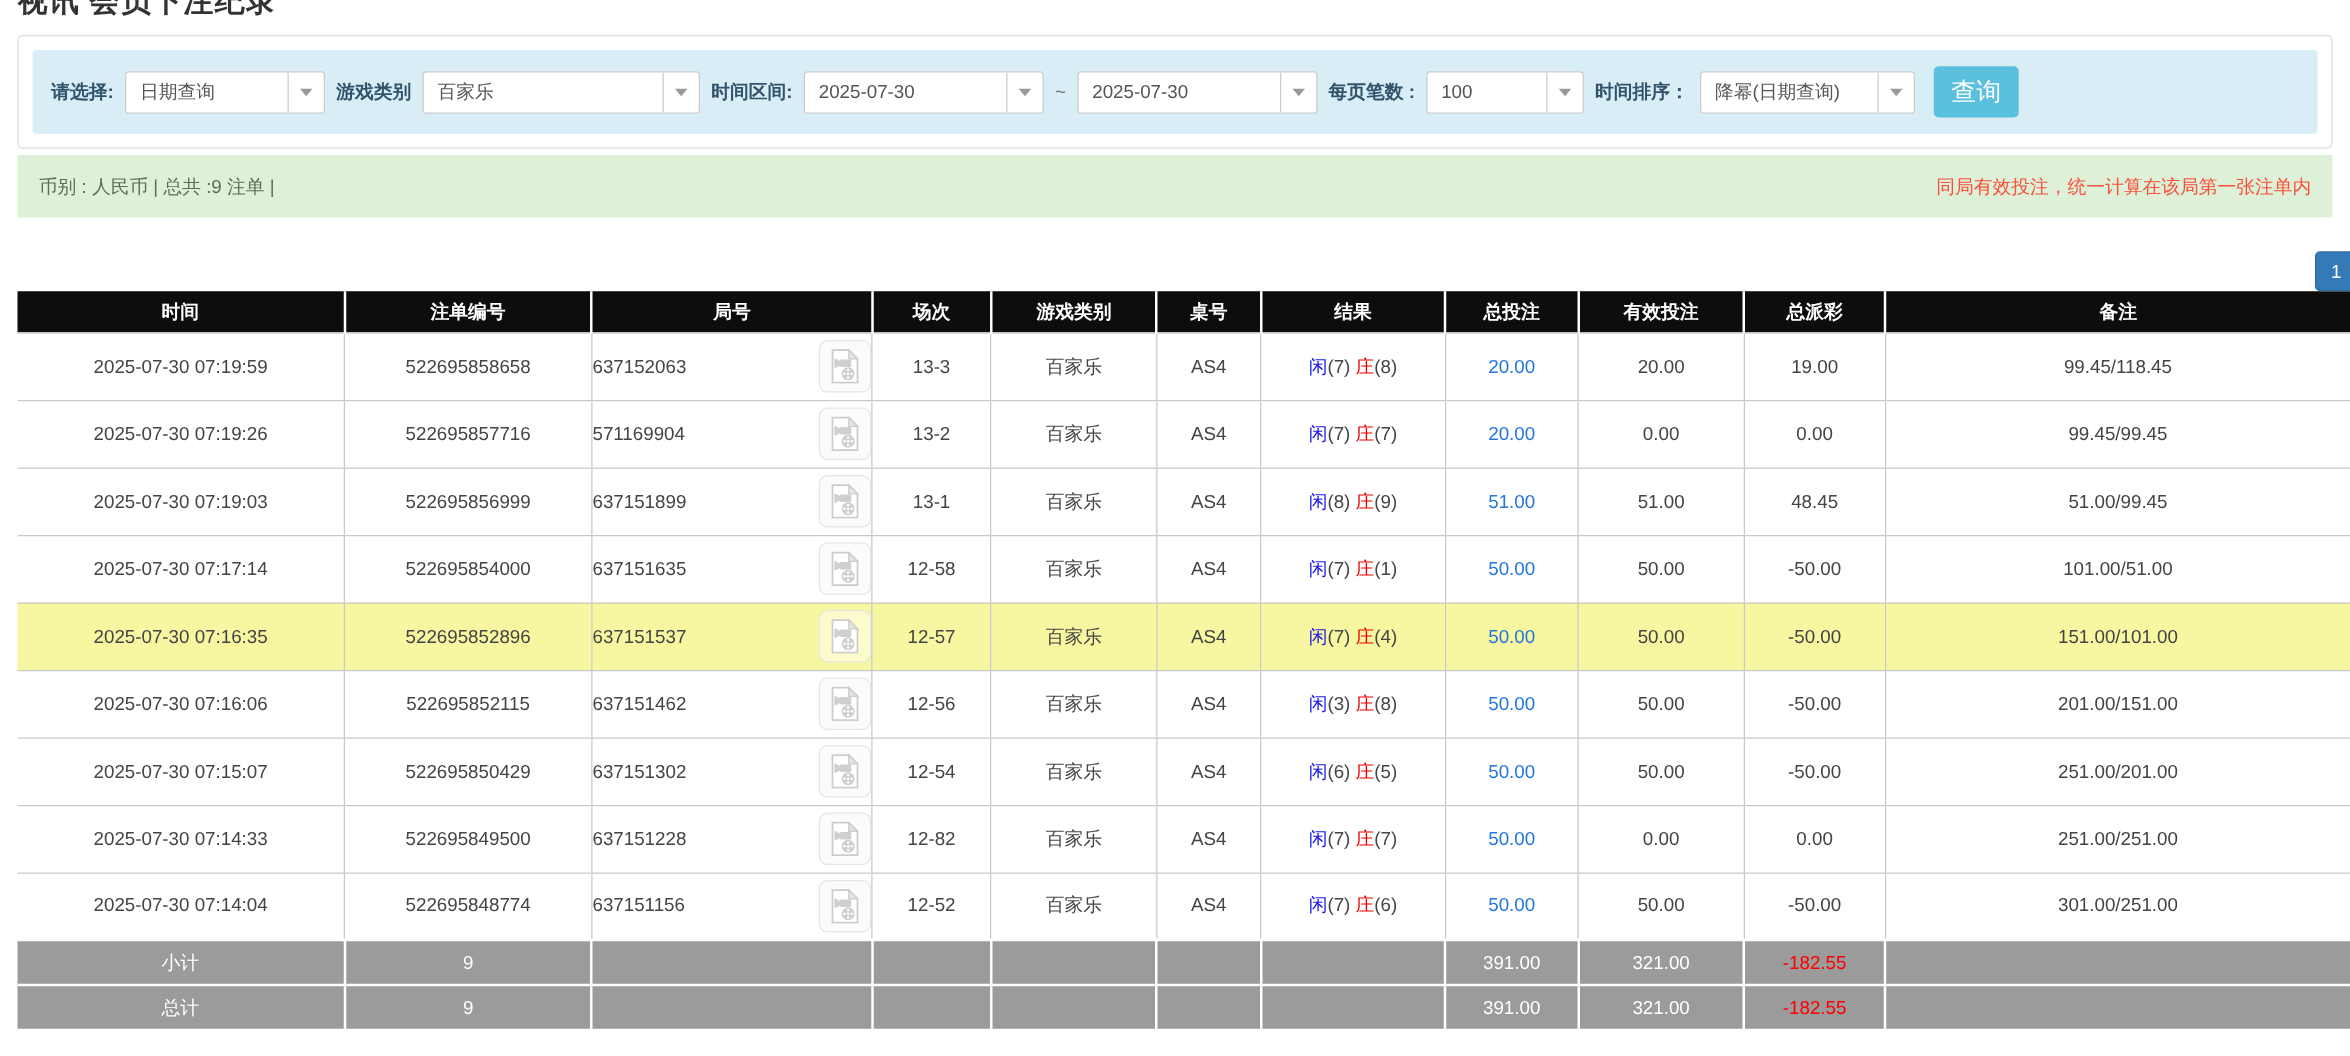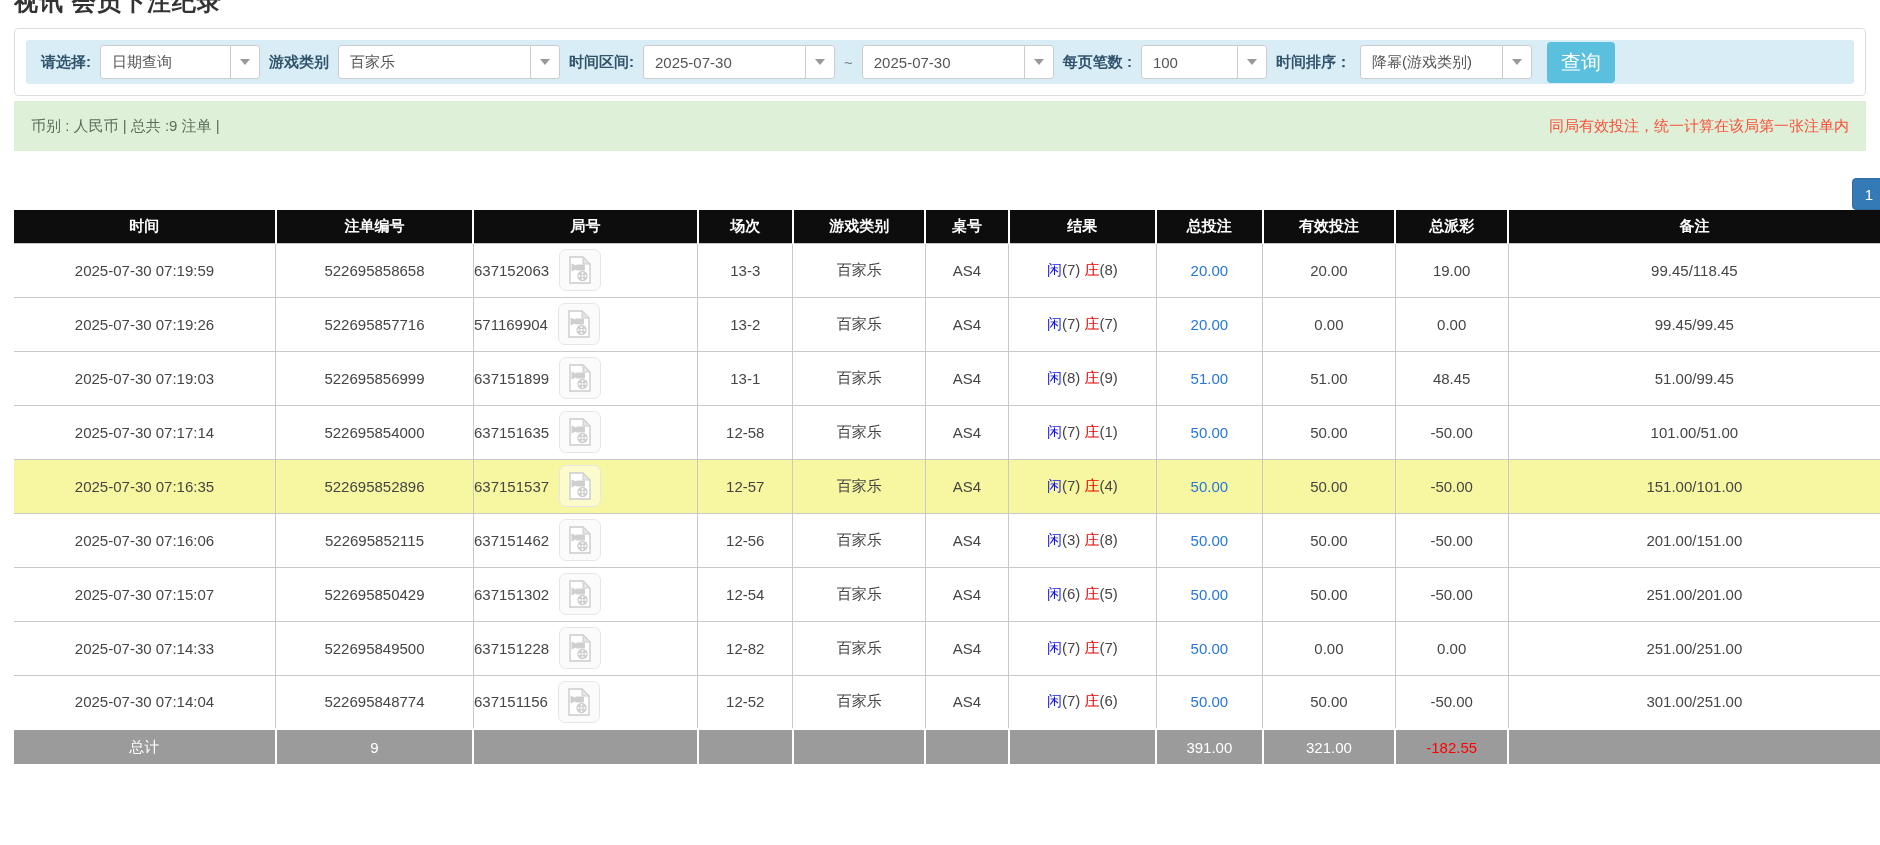--- a/index.html
+++ b/index.html
@@ -22,21 +22,21 @@
   
   .filter-wrap{
     margin:13px 14px 0 14px;
     border:1px solid #ddd; border-radius:4px;
     padding:11px;
     background:#fff;
   }
   .filter-bar{
     background:var(--filter_bg); border-radius:3px;
     display:flex; align-items:center; gap:9px;
-    height:44px; padding:4px 15px; font-size:15px;
+    height:67px; padding:4px 15px; font-size:15px;
   }
   .f-label{font-weight:bold; color:#31536b; white-space:nowrap;}
   .sel{
     display:inline-flex; align-items:center; height:34px;
     background:#fff; border:1px solid #ccc; border-radius:3px;
     color:#555; cursor:pointer; overflow:hidden;
   }
   .sel .sel-text{padding:0 11px; flex:1; white-space:nowrap; font-size:15px;}
   .sel .sel-arrow{
     width:29px; height:100%; border-left:1px solid #ccc;
@@ -86,21 +86,21 @@
     height:54px; text-align:center; vertical-align:middle;
     border:1px solid #c9c9c9; background:#fff; color:#454545;
   }
   table.bets td:first-child{border-left:none;text-align:center;}
   table.bets td:last-child{border-right:none;}
   tr.highlight td{background:var(--highlight);}
   .link-blue{color:var(--link_blue); cursor:pointer; text-decoration:none;}
   .p-blue{color:var(--player_blue);}
   .b-red{color:var(--banker_red);}
   .neg{color:var(--negative_red);}
-  .round-cell{display:flex; align-items:center; justify-content:flex-start; gap:10px;}
+  .round-cell{display:flex; align-items:center; justify-content:space-between; gap:10px;}
   .replay-btn{
     width:42px; height:42px; border:1px solid #e6e6e6; border-radius:7px;
     background:#fbfbfb; display:inline-flex; align-items:center; justify-content:center;
     cursor:pointer; flex:none;
   }
   tr.highlight .replay-btn{background:rgba(255,255,255,.45);}
   
   table.bets tr.sumrow td{
     background:var(--subtotal_bg); color:#fff; height:36px;
     border:2px solid #fff; font-size:15px;
@@ -154,21 +154,21 @@
       <span class="f-label">每页笔数 :</span>
       <div class="sel w-pagesize">
         <span class="sel-text">100</span>
         <span class="sel-arrow">
             <span class="caret"></span>
           </span>
       </div>
 
       <span class="f-label">时间排序：</span>
       <div class="sel w-sort">
-        <span class="sel-text">降幂(游戏类别)</span>
+        <span class="sel-text">降幂(日期查询)</span>
         <span class="sel-arrow">
             <span class="caret"></span>
           </span>
       </div>
 
       <button class="btn-search">查询</button>
     </div>
   </div>
 
   <div class="summary-bar">
@@ -528,20 +528,33 @@
       <span class="p-blue">闲</span><span>(7)</span>
       <span class="b-red">庄</span><span>(6)</span>
     </td>
     <td>
       <span class="link-blue">50.00</span>
     </td>
     <td>50.00</td>
     <td class="neg">-50.00</td>
     <td>301.00/251.00</td>
   </tr>
+        <tr class="sumrow">
+        <td>小计</td>
+        <td>9</td>
+        <td></td>
+        <td></td>
+        <td></td>
+        <td></td>
+        <td></td>
+        <td>391.00</td>
+        <td>321.00</td>
+        <td class="neg">-182.55</td>
+        <td></td>
+      </tr>
       <tr class="sumrow">
         <td>总计</td>
         <td>9</td>
         <td></td>
         <td></td>
         <td></td>
         <td></td>
         <td></td>
         <td>391.00</td>
         <td>321.00</td>

